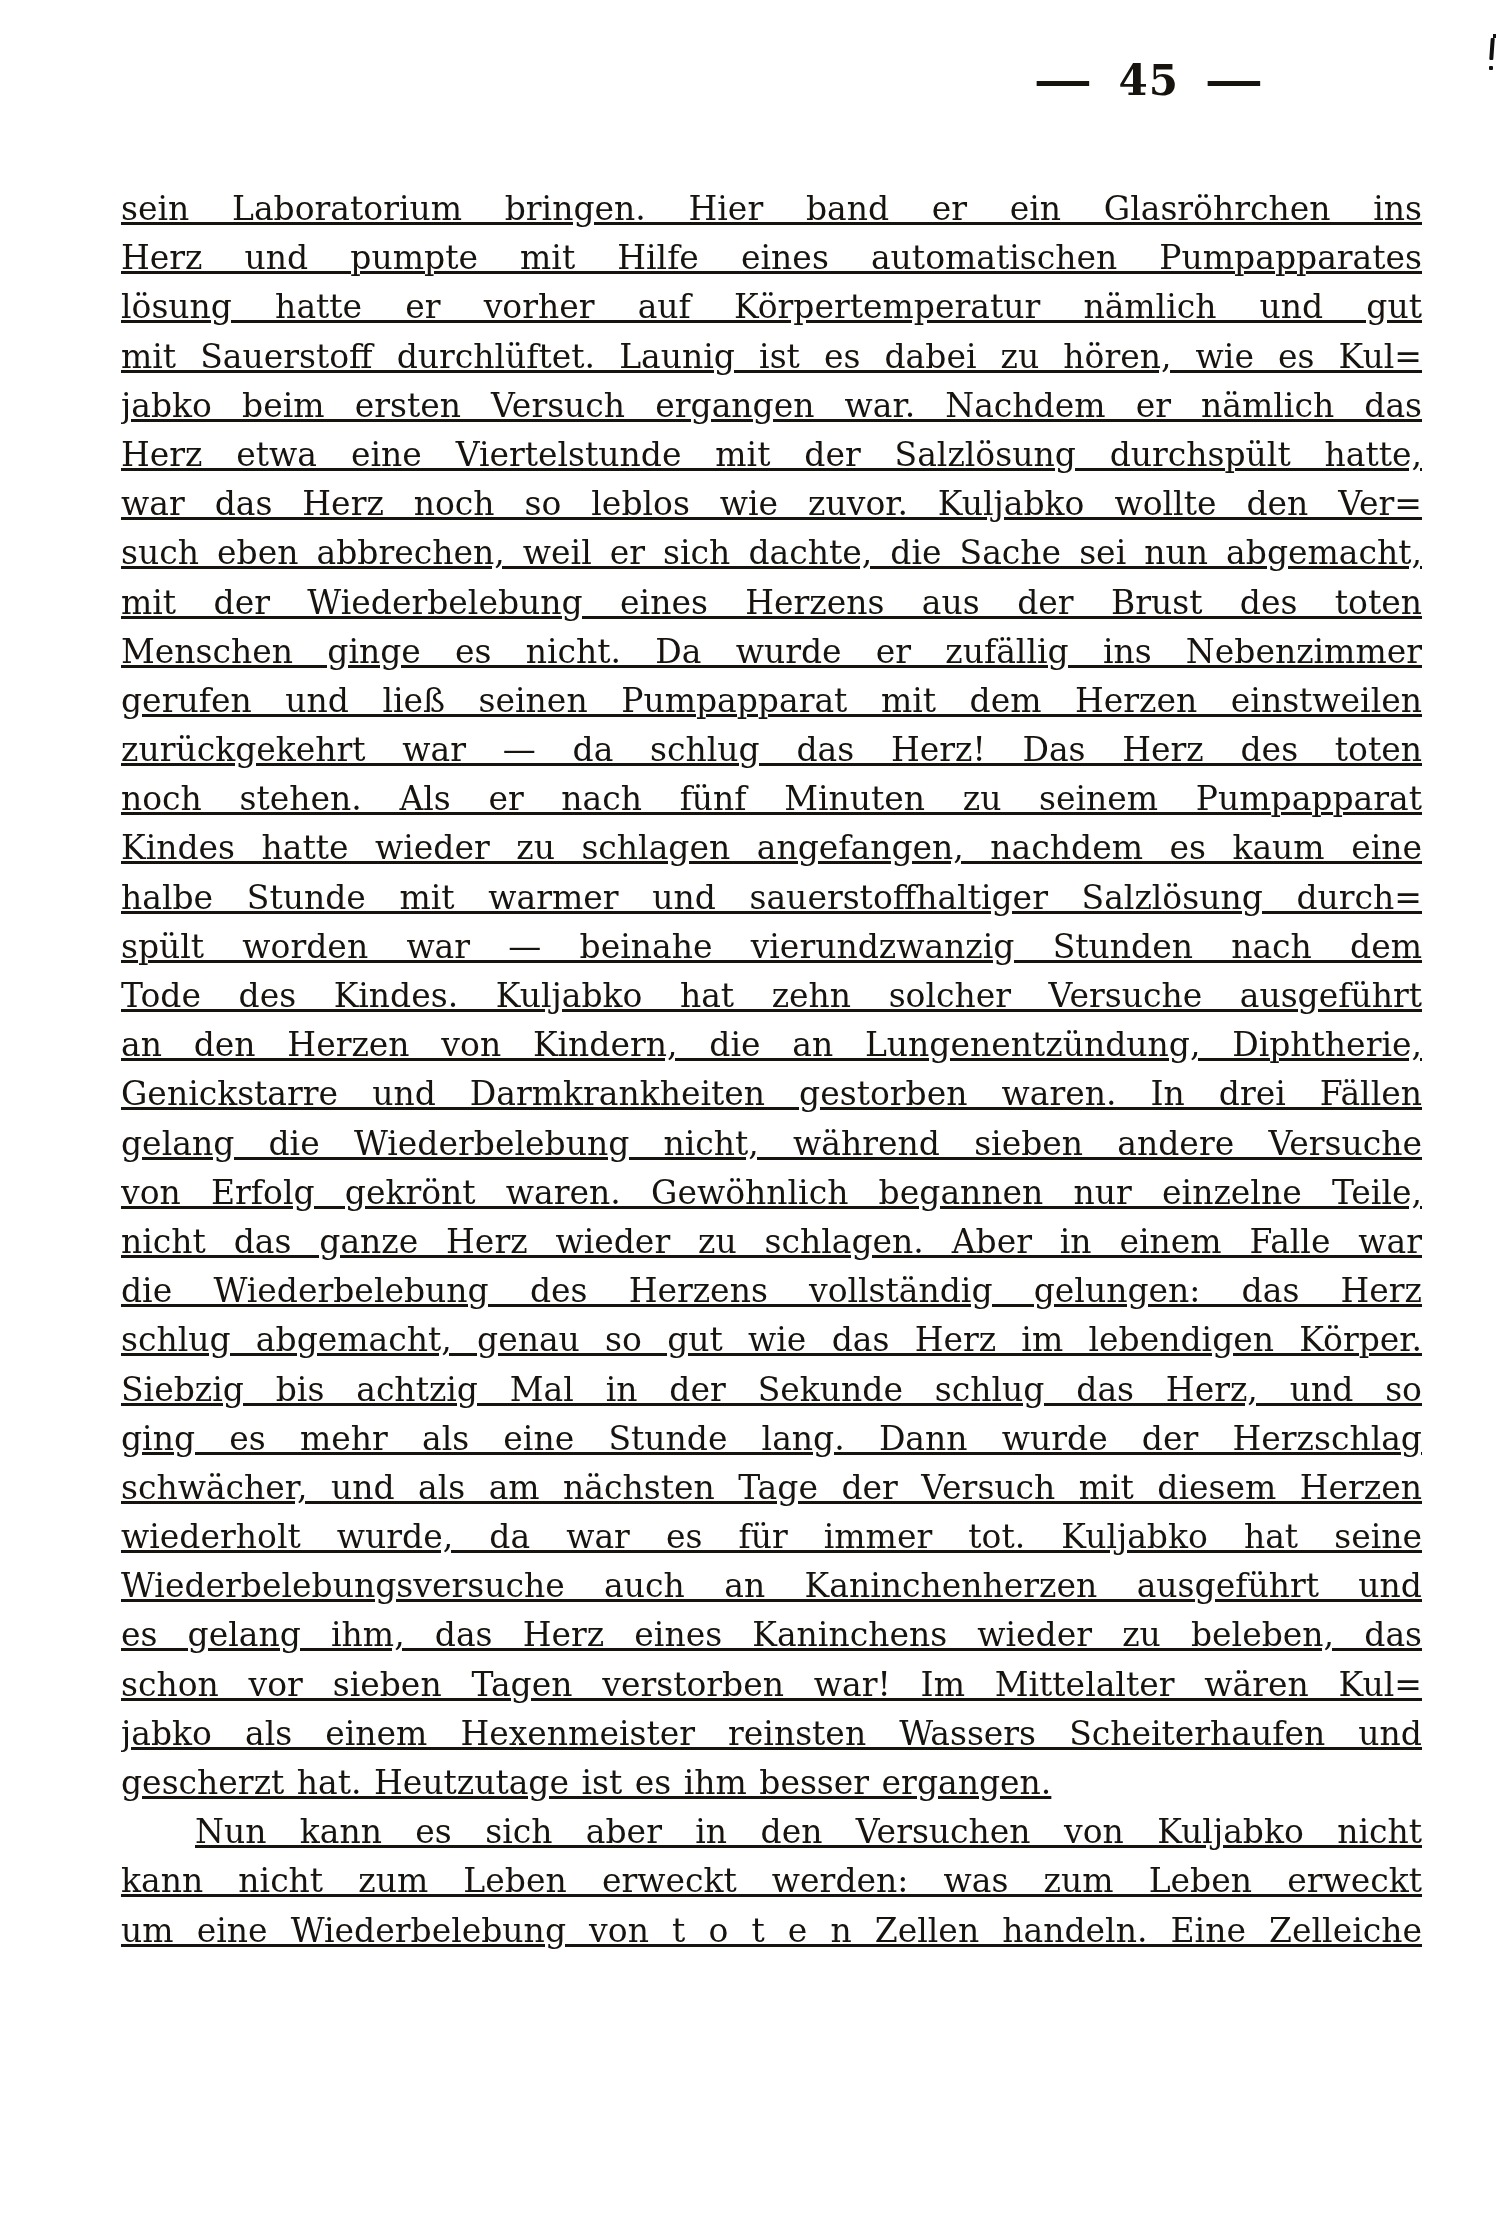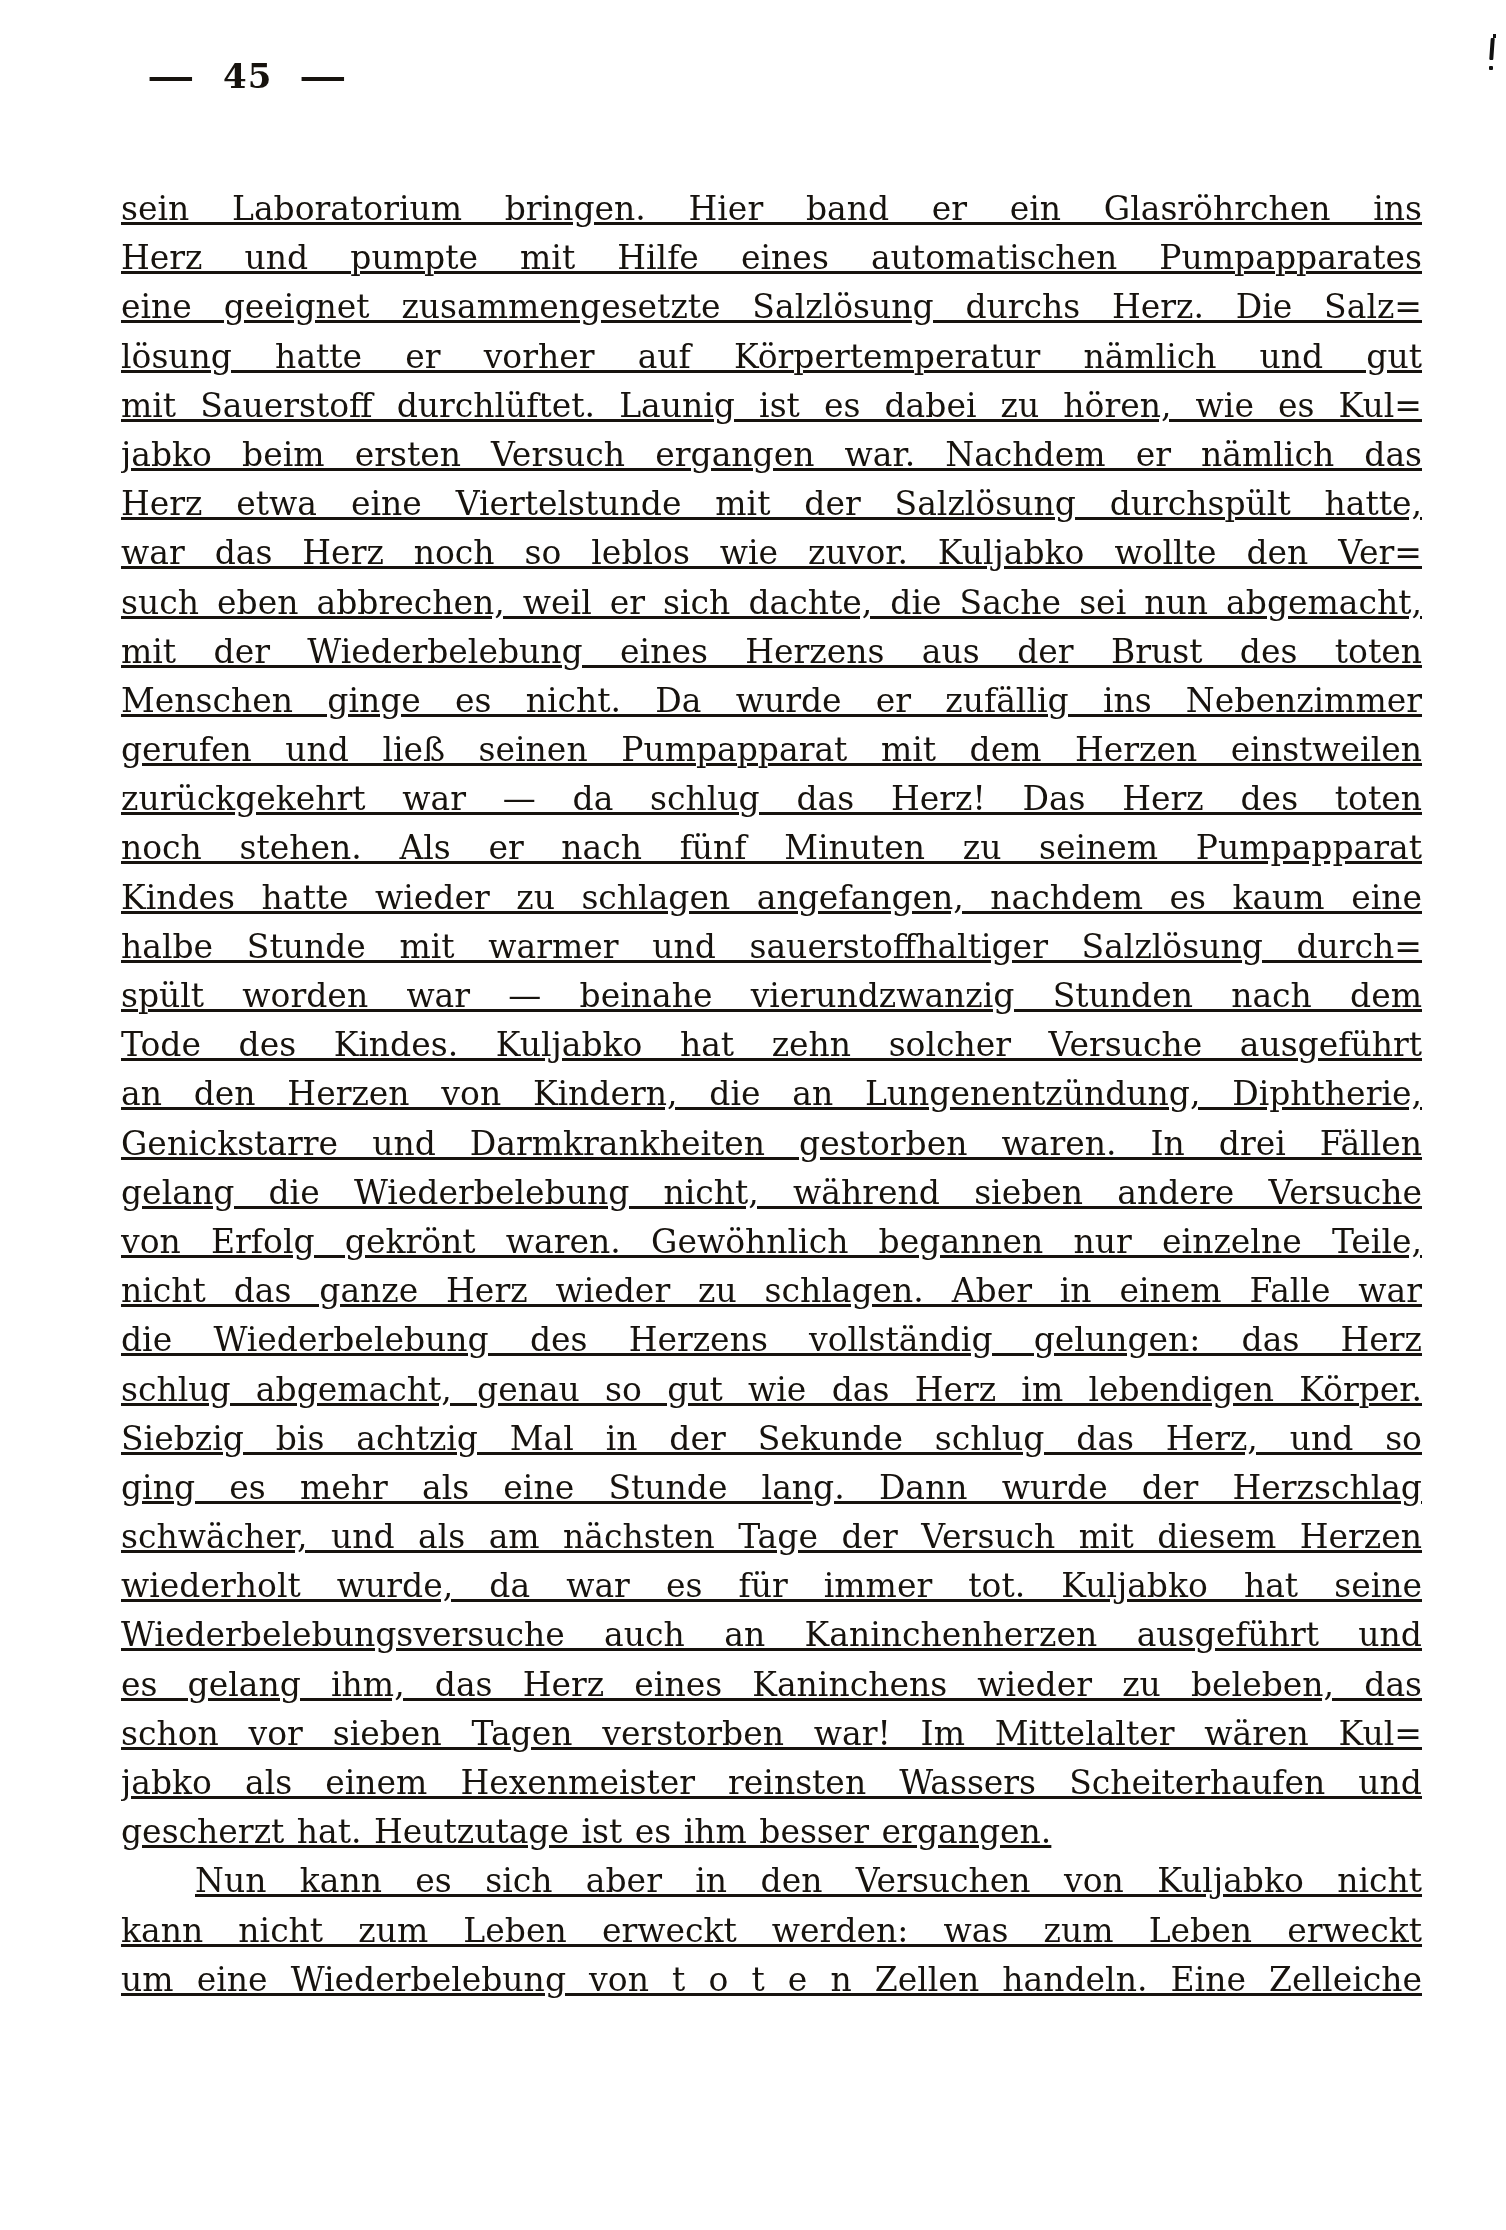--- a/index.html
+++ b/index.html
@@ -13,22 +13,22 @@
     position: relative;
     font-family: "DejaVu Serif", "Liberation Serif", serif;
     color: #17130e;
     overflow: hidden;
   }
   .page-header {
     position: absolute;
     top: 56px;
     left: 120px;
     width: 1170px;
-    text-align: left;
-    font-size: 34px;
+    text-align: right;
+    font-size: 42px;
     font-weight: bold;
     letter-spacing: 1px;
     white-space: nowrap;
   }
   .page-header .dash {
     display: inline-block;
     margin: 0 34px;
     transform: scaleX(1.4);
   }
   .text-block {
@@ -99,21 +99,20 @@
 
 <div class="ink-smudge">
   <div class="tick"></div>
   <div class="bar"></div>
   <div class="dot"></div>
 </div>
 
 <div class="text-block" id="text-block">
     <div class="line f">sein Laboratorium bringen. Hier band er ein Glasröhrchen ins</div>
     <div class="line f">Herz und pumpte mit Hilfe eines automatischen Pumpapparates</div>
-    <div class="line f">eine geeignet zusammengesetzte Salzlösung durchs Herz. Die Salz=</div>
     <div class="line f">lösung hatte er vorher auf Körpertemperatur nämlich und gut</div>
     <div class="line f">mit Sauerstoff durchlüftet. Launig ist es dabei zu hören, wie es Kul=</div>
     <div class="line f">jabko beim ersten Versuch ergangen war. Nachdem er nämlich das</div>
     <div class="line f">Herz etwa eine Viertelstunde mit der Salzlösung durchspült hatte,</div>
     <div class="line f">war das Herz noch so leblos wie zuvor. Kuljabko wollte den Ver=</div>
     <div class="line f">such eben abbrechen, weil er sich dachte, die Sache sei nun abgemacht,</div>
     <div class="line f">mit der Wiederbelebung eines Herzens aus der Brust des toten</div>
     <div class="line f">Menschen ginge es nicht. Da wurde er zufällig ins Nebenzimmer</div>
     <div class="line f">gerufen und ließ seinen Pumpapparat mit dem Herzen einstweilen</div>
     <div class="line f">zurückgekehrt war — da schlug das Herz! Das Herz des toten</div>

